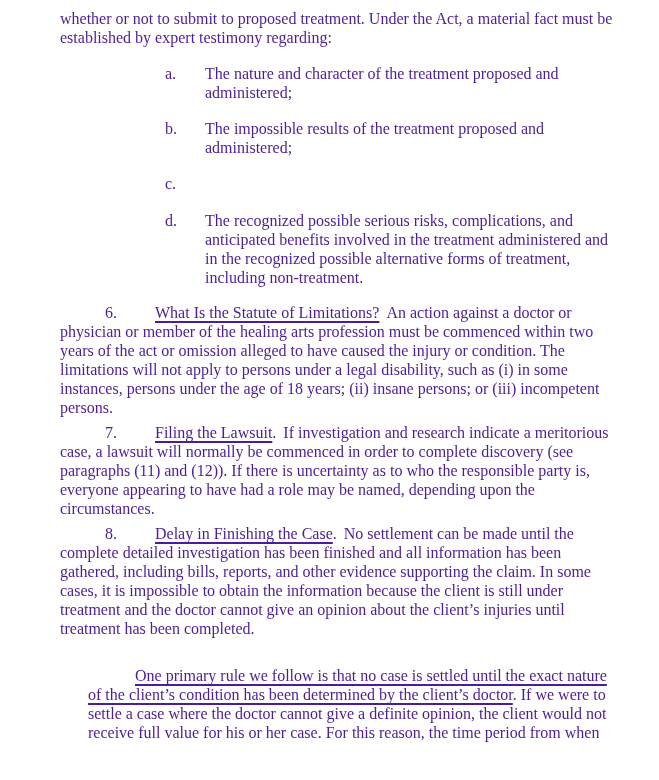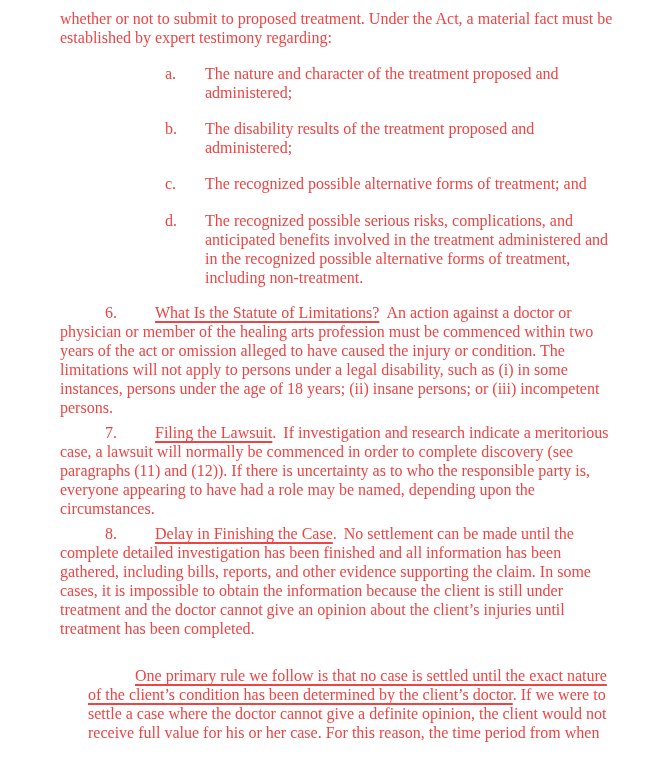--- a/index.html
+++ b/index.html
@@ -13,21 +13,21 @@
     height: 780px;
     background: #ffffff;
     overflow: hidden;
   }
   .content {
     box-sizing: border-box;
     padding: 9px 44px 0 60px;
     font-family: "Liberation Serif", "DejaVu Serif", serif;
     font-size: 16px;
     line-height: 19px;
-    color: #ef4444;
+    color: #4c1d95;
     -webkit-font-smoothing: antialiased;
   }
   p {
     margin: 0;
   }
   .intro {
     margin-bottom: 17px;
   }
   .outline-list .list-item {
     display: flex;
@@ -84,25 +84,24 @@
 
     <p class="intro">whether or not to submit to proposed treatment. Under the Act, a material fact must be established by expert testimony regarding:</p>
 
     <div class="outline-list">
       <div class="list-item li-a">
         <span class="marker">a.</span>
         <span class="item-text">The nature and character of the treatment proposed and administered;</span>
       </div>
       <div class="list-item li-b">
         <span class="marker">b.</span>
-        <span class="item-text">The disability results of the treatment proposed and administered;</span>
+        <span class="item-text">The impossible results of the treatment proposed and administered;</span>
       </div>
       <div class="list-item li-c">
         <span class="marker">c.</span>
-        <span class="item-text">The recognized possible alternative forms of treatment; and</span>
       </div>
       <div class="list-item li-d">
         <span class="marker">d.</span>
         <span class="item-text">The recognized possible serious risks, complications, and anticipated benefits involved in the treatment administered and in the recognized possible alternative forms of treatment, including non-treatment.</span>
       </div>
     </div>
 
     <p class="para p6"><span class="pnum">6.</span><span class="u">What Is the Statute of Limitations?</span><span></span><span class="gap"></span><span>An action against a doctor or physician or member of the healing arts profession must be commenced within two years of the act or omission alleged to have caused the injury or condition. The limitations will not apply to persons under a legal disability, such as (i) in some instances, persons under the age of 18 years; (ii) insane persons; or (iii) incompetent persons.</span></p>
 
     <p class="para p7"><span class="pnum">7.</span><span class="u">Filing the Lawsuit</span><span>.</span><span class="gap"></span><span>If investigation and research indicate a meritorious case, a lawsuit will normally be commenced in order to complete discovery (see paragraphs (11) and (12)). If there is uncertainty as to who the responsible party is, everyone appearing to have had a role may be named, depending upon the circumstances.</span></p>

